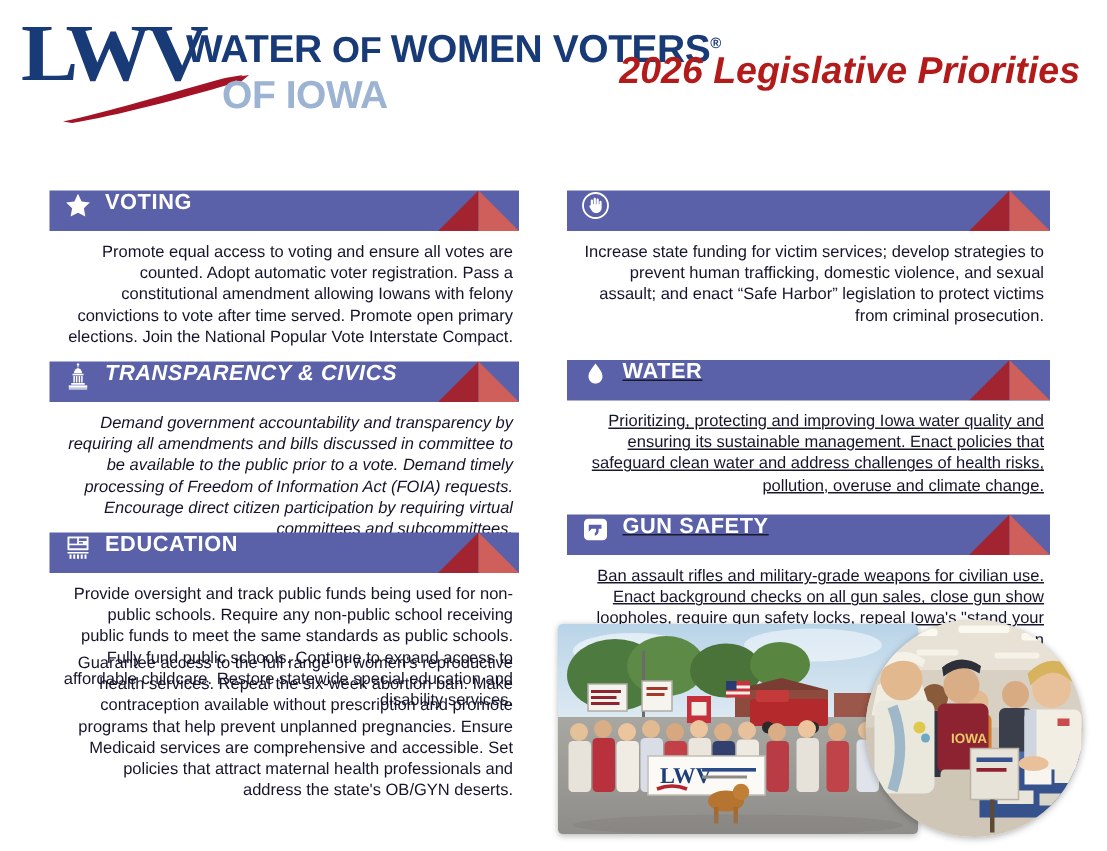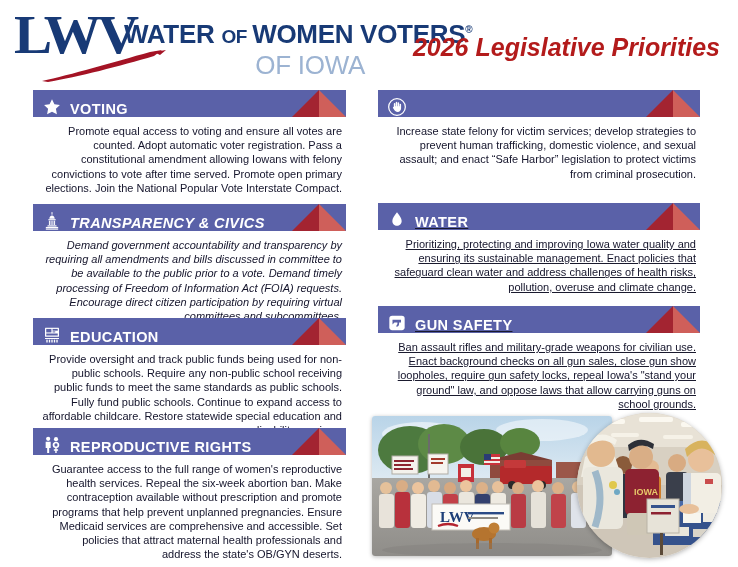--- a/index.html
+++ b/index.html
@@ -51,36 +51,35 @@
   }
   #logo-line1 {
     font-size: 26px;
     font-weight: bold;
     color: #183a76;
     letter-spacing: -0.3px;
     white-space: nowrap;
     line-height: 28px;
   }
   #logo-line1 .small {
-    font-size: 19px;
+    font-size: 24px;
     text-align: center;
   }
   #logo-line1 .reg {
     font-size: 10px;
     vertical-align: super;
   }
   #logo-line2 {
     font-size: 26px;
-    font-weight: normal;
+    font-weight: bold;
     color: #9cb3d2;
     letter-spacing: -0.3px;
     line-height: 28px;
     margin-left: 24px;
     white-space: nowrap;
-    text-align: center;
   }
   #doc-title {
     position: absolute;
     right: 18px; top: 33px;
     font-size: 25px;
     font-weight: bold;
     font-style: italic;
     color: #b31b1b;
     letter-spacing: 0px;
     white-space: nowrap;
@@ -99,22 +98,23 @@
     width: 322px;
   }
 
   
   .section { position: relative; }
   .sec-bar {
     position: relative;
     height: 27px;
     background: #5a61a8;
     display: flex;
-    align-items: flex-end;
+    align-items: flex-start;
     overflow: hidden;
+    margin-top: 37px;
   }
   .sec-icon {
     width: 20px;
     height: 20px;
     margin-left: 9px;
     margin-right: 8px;
     flex: 0 0 auto;
     display: block;
   }
   .sec-title {
@@ -258,55 +258,39 @@
       <span class="sec-title">EDUCATION</span>
       <svg class="sec-tri" viewBox="0 0 54 27" preserveAspectRatio="none">
         <polygon points="27,0 0,27 27,27" fill="#a32431"></polygon>
         <polygon points="27,0 54,27 27,27" fill="#cf5f5a"></polygon>
       </svg>
     </div>
     <div class="sec-body">Provide oversight and track public funds being used for non-public schools.  Require any non-public school receiving public funds to meet the same standards as public schools. Fully fund public schools.  Continue to expand access to affordable childcare. Restore statewide special education and disability services.</div>
   </div>
 
   <div class="section s-repro">
-    <div class="sec-bar">
-      <svg class="sec-icon" viewBox="0 0 24 24">
-        <g fill="#ffffff">
-          <circle cx="7.4" cy="4.6" r="2.5"></circle>
-          <path d="M4.4 8.2h6v7.3h-1.8v6.1H6.2v-6.1H4.4z"></path>
-          <circle cx="16.8" cy="5" r="2.5"></circle>
-          <path d="M16.8 8.2c2.4 0 3.9 1.6 3.9 3.7 0 2.1-1.5 3.5-3.1 3.8v1.5h1.7v1.8h-1.7v2.6h-1.7v-2.6h-1.7v-1.8h1.7v-1.5c-1.6-.3-3.1-1.7-3.1-3.8 0-2.1 1.6-3.7 4-3.7z"></path>
-        </g>
-        <circle cx="16.8" cy="11.9" r="1.9" fill="#5a61a8"></circle>
-      </svg>
-      <span class="sec-title">REPRODUCTIVE RIGHTS</span>
-      <svg class="sec-tri" viewBox="0 0 54 27" preserveAspectRatio="none">
-        <polygon points="27,0 0,27 27,27" fill="#a32431"></polygon>
-        <polygon points="27,0 54,27 27,27" fill="#cf5f5a"></polygon>
-      </svg>
-    </div>
     <div class="sec-body">Guarantee access to the full range of women's reproductive health services. Repeal the six-week abortion ban. Make contraception available without prescription and promote programs that help prevent unplanned pregnancies. Ensure Medicaid services are comprehensive and accessible. Set policies that attract maternal health professionals and address the state's OB/GYN deserts.</div>
   </div>
 
 </div>
 
 <div id="col-right">
 
   <div class="section s-traffic">
     <div class="sec-bar">
       <svg class="sec-icon" viewBox="0 0 24 24">
         <circle cx="12" cy="12" r="10" fill="none" stroke="#ffffff" stroke-width="1.5"></circle>
         <path fill="#ffffff" d="M8.2 12V8.1c0-.5.4-.9.9-.9s.9.4.9.9V11h.5V6.6c0-.5.4-.9.9-.9s.9.4.9.9V11h.5V7.2c0-.5.4-.9.9-.9s.9.4.9.9V11h.5V9c0-.5.4-.9.9-.9s.9.4.9.9v4.6c0 2.4-1.6 4.4-4.1 4.4-2.1 0-3.2-1-4-2.3l-1.6-2.6c-.3-.5-.1-1 .3-1.2.4-.2.9-.1 1.2.3z"></path>
       </svg>
       <svg class="sec-tri" viewBox="0 0 54 27" preserveAspectRatio="none">
         <polygon points="27,0 0,27 27,27" fill="#a32431"></polygon>
         <polygon points="27,0 54,27 27,27" fill="#cf5f5a"></polygon>
       </svg>
     </div>
-    <div class="sec-body">Increase state felony for victim services; develop strategies to prevent human trafficking, domestic violence, and sexual assault; and enact “Safe Harbor” legislation to protect victims from criminal prosecution.</div>
+    <div class="sec-body">Increase state funding for victim services; develop strategies to prevent human trafficking, domestic violence, and sexual assault; and enact “Safe Harbor” legislation to protect victims from criminal prosecution.</div>
   </div>
 
   <div class="section s-water">
     <div class="sec-bar">
       <svg class="sec-icon" viewBox="0 0 24 24">
         <path fill="#ffffff" d="M12 2.8c3.3 4.2 5.6 7.4 5.6 10.3 0 3.3-2.5 5.7-5.6 5.7s-5.6-2.4-5.6-5.7c0-2.9 2.3-6.1 5.6-10.3z"></path>
       </svg>
       <span class="sec-title">WATER</span>
       <svg class="sec-tri" viewBox="0 0 54 27" preserveAspectRatio="none">
         <polygon points="27,0 0,27 27,27" fill="#a32431"></polygon>

